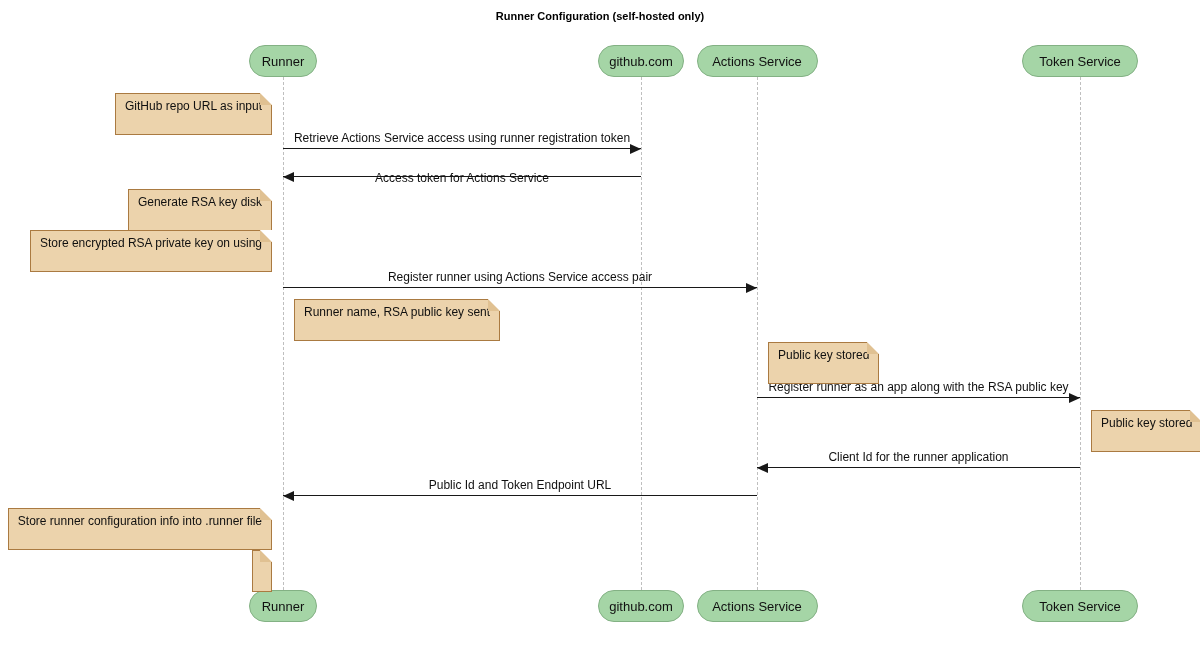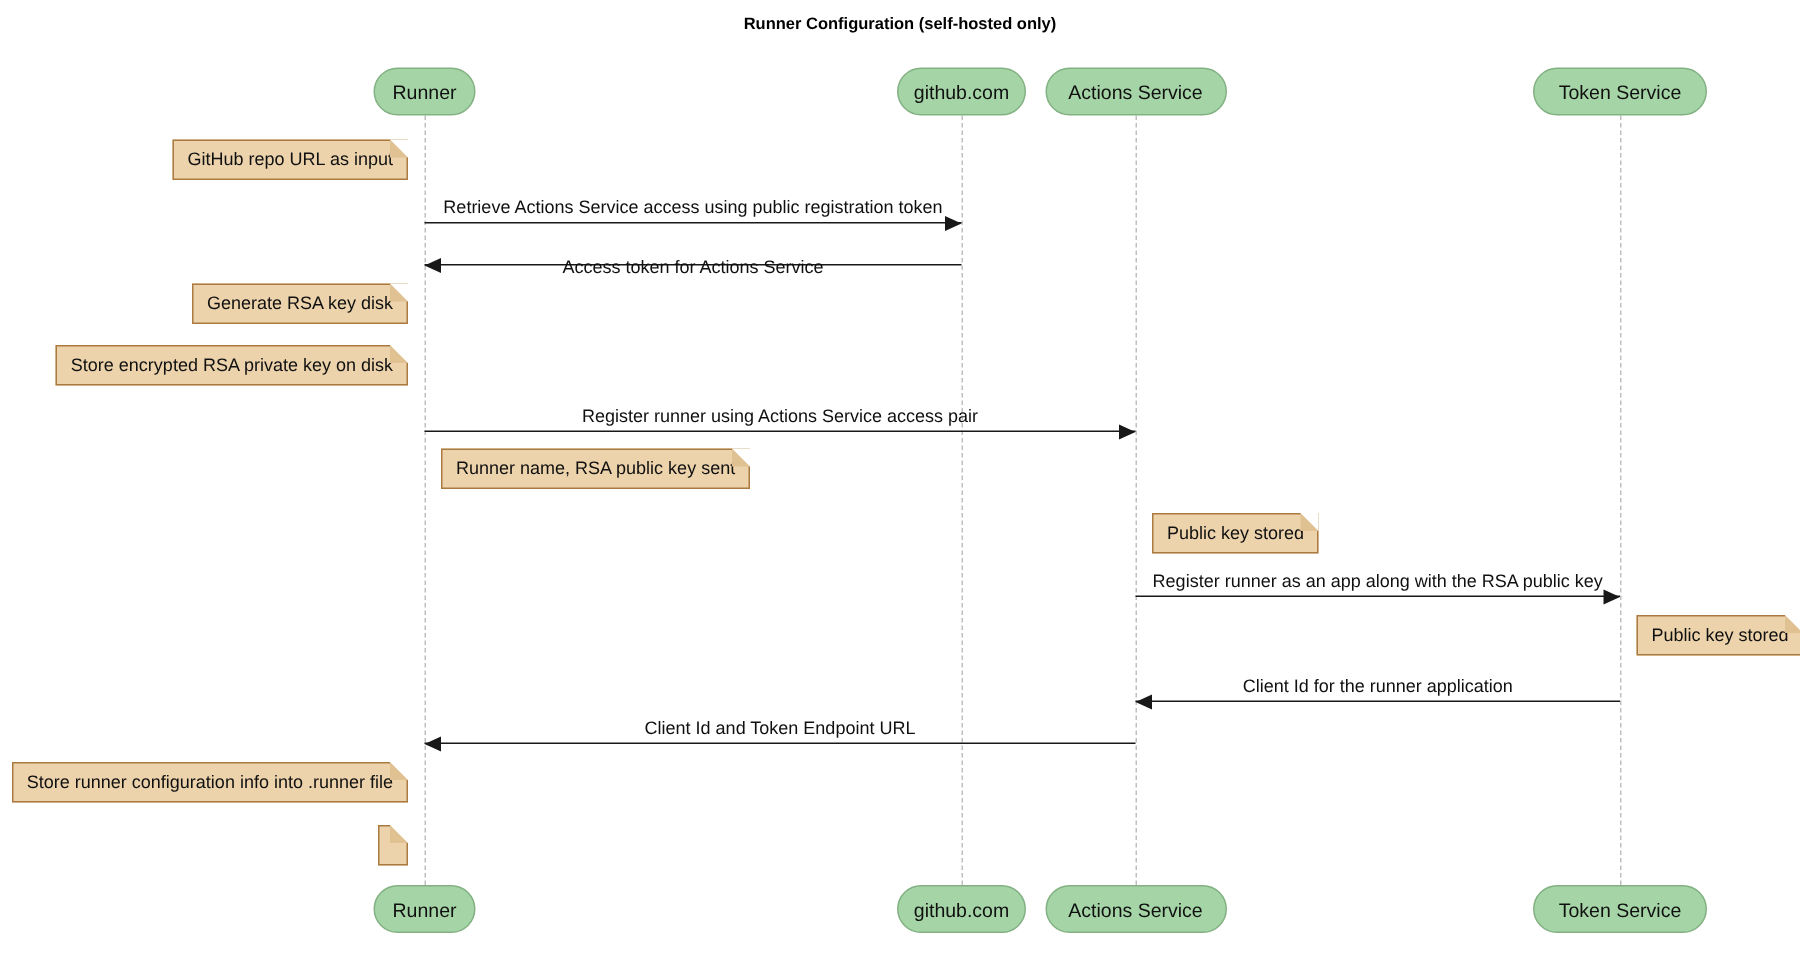--- a/index.html
+++ b/index.html
@@ -63,21 +63,21 @@
   .note {
     position: absolute;
     box-sizing: border-box;
     background: var(--nfill);
     border: 1px solid var(--nborder);
     padding: 5px 9px 5px 9px;
     font-size: 12px;
     line-height: 15px;
     color: var(--text);
     white-space: nowrap;
-    height: 27px;
+    height: 42px;
   }
   .note-fold {
     position: absolute;
     top: -1px; right: -1px;
     width: 0; height: 0;
     border-style: solid;
     border-width: 0 12px 12px 0;
     border-color: transparent #ffffff var(--nflap) transparent;
   }
 </style>
@@ -94,38 +94,38 @@
       <div class="pbox" style="left: 598px; top: 45px; width: 86px;">github.com</div>
       <div class="pbox" style="left: 598px; top: 590px; width: 86px;">github.com</div>
       <div class="lifeline" style="left: 757px; top: 77px; height: 513px;"></div>
       <div class="pbox" style="left: 696.5px; top: 45px; width: 121px;">Actions Service</div>
       <div class="pbox" style="left: 696.5px; top: 590px; width: 121px;">Actions Service</div>
       <div class="lifeline" style="left: 1080px; top: 77px; height: 513px;"></div>
       <div class="pbox" style="left: 1022px; top: 45px; width: 116px;">Token Service</div>
       <div class="pbox" style="left: 1022px; top: 590px; width: 116px;">Token Service</div>
       <div class="msg-line" style="left: 283px; width: 358px; top: 148px;"></div>
       <div class="arrowhead right" style="left: 630px; top: 143.5px;"></div>
-      <div class="msg-label" style="left: 162px; top: 131px;">Retrieve Actions Service access using public registration token</div>
+      <div class="msg-label" style="left: 162px; top: 131px;">Retrieve Actions Service access using runner registration token</div>
       <div class="msg-line" style="left: 283px; width: 358px; top: 176px;"></div>
       <div class="arrowhead left" style="left: 283px; top: 171.5px;"></div>
       <div class="msg-label" style="left: 162px; top: 159px; margin-top: 12px;">Access token for Actions Service</div>
       <div class="msg-line" style="left: 283px; width: 474px; top: 287px;"></div>
       <div class="arrowhead right" style="left: 746px; top: 282.5px;"></div>
       <div class="msg-label" style="left: 220px; top: 270px;">Register runner using Actions Service access pair</div>
       <div class="msg-line" style="left: 757px; width: 323px; top: 397px;"></div>
       <div class="arrowhead right" style="left: 1069px; top: 392.5px;"></div>
       <div class="msg-label" style="left: 618.5px; top: 380px;">Register runner as an app along with the RSA public key</div>
       <div class="msg-line" style="left: 757px; width: 323px; top: 467px;"></div>
       <div class="arrowhead left" style="left: 757px; top: 462.5px;"></div>
       <div class="msg-label" style="left: 618.5px; top: 450px;">Client Id for the runner application</div>
       <div class="msg-line" style="left: 283px; width: 474px; top: 495px;"></div>
       <div class="arrowhead left" style="left: 283px; top: 490.5px;"></div>
-      <div class="msg-label" style="left: 220px; top: 478px;">Client Id and Token Endpoint URL</div>
+      <div class="msg-label" style="left: 220px; top: 478px;">Public Id and Token Endpoint URL</div>
       <div class="note" style="top: 93px; right: 928px;"><span>GitHub repo URL as input</span><span class="note-fold"></span></div>
       <div class="note" style="top: 189px; right: 928px;"><span>Generate RSA key disk</span><span class="note-fold"></span></div>
-      <div class="note" style="top: 230px; right: 928px;"><span>Store encrypted RSA private key on disk</span><span class="note-fold"></span></div>
+      <div class="note" style="top: 230px; right: 928px;"><span>Store encrypted RSA private key on using</span><span class="note-fold"></span></div>
       <div class="note" style="top: 299px; left: 294px;"><span>Runner name, RSA public key sent</span><span class="note-fold"></span></div>
       <div class="note" style="top: 342px; left: 768px;"><span>Public key stored</span><span class="note-fold"></span></div>
       <div class="note" style="top: 410px; left: 1091px;"><span>Public key stored</span><span class="note-fold"></span></div>
       <div class="note" style="top: 508px; right: 928px;"><span>Store runner configuration info into .runner file</span><span class="note-fold"></span></div>
       <div class="note" style="top: 550px; right: 928px;"><span class="note-fold"></span></div>
     </div>
 </div>
 
 </body></html>

